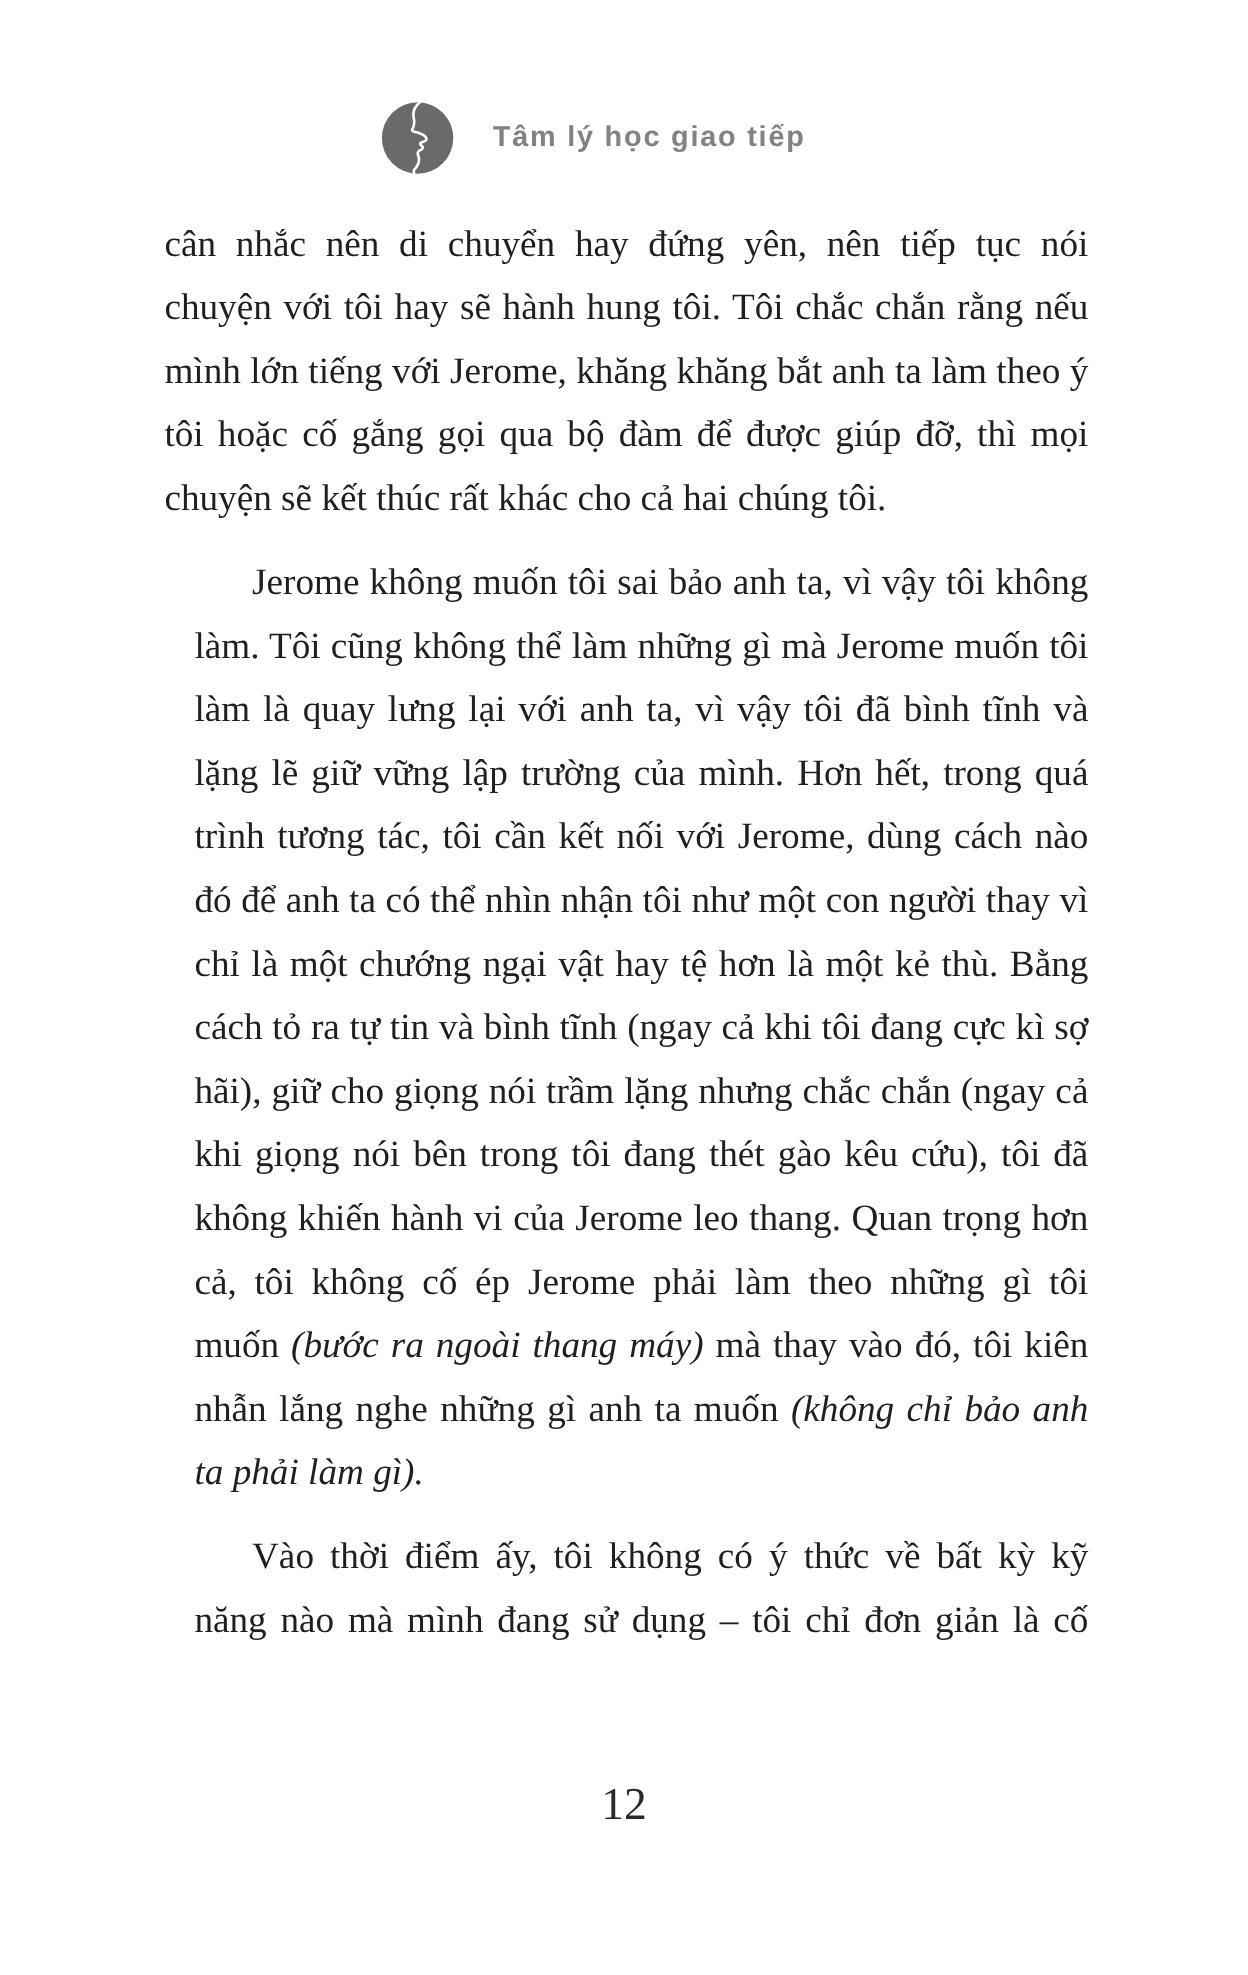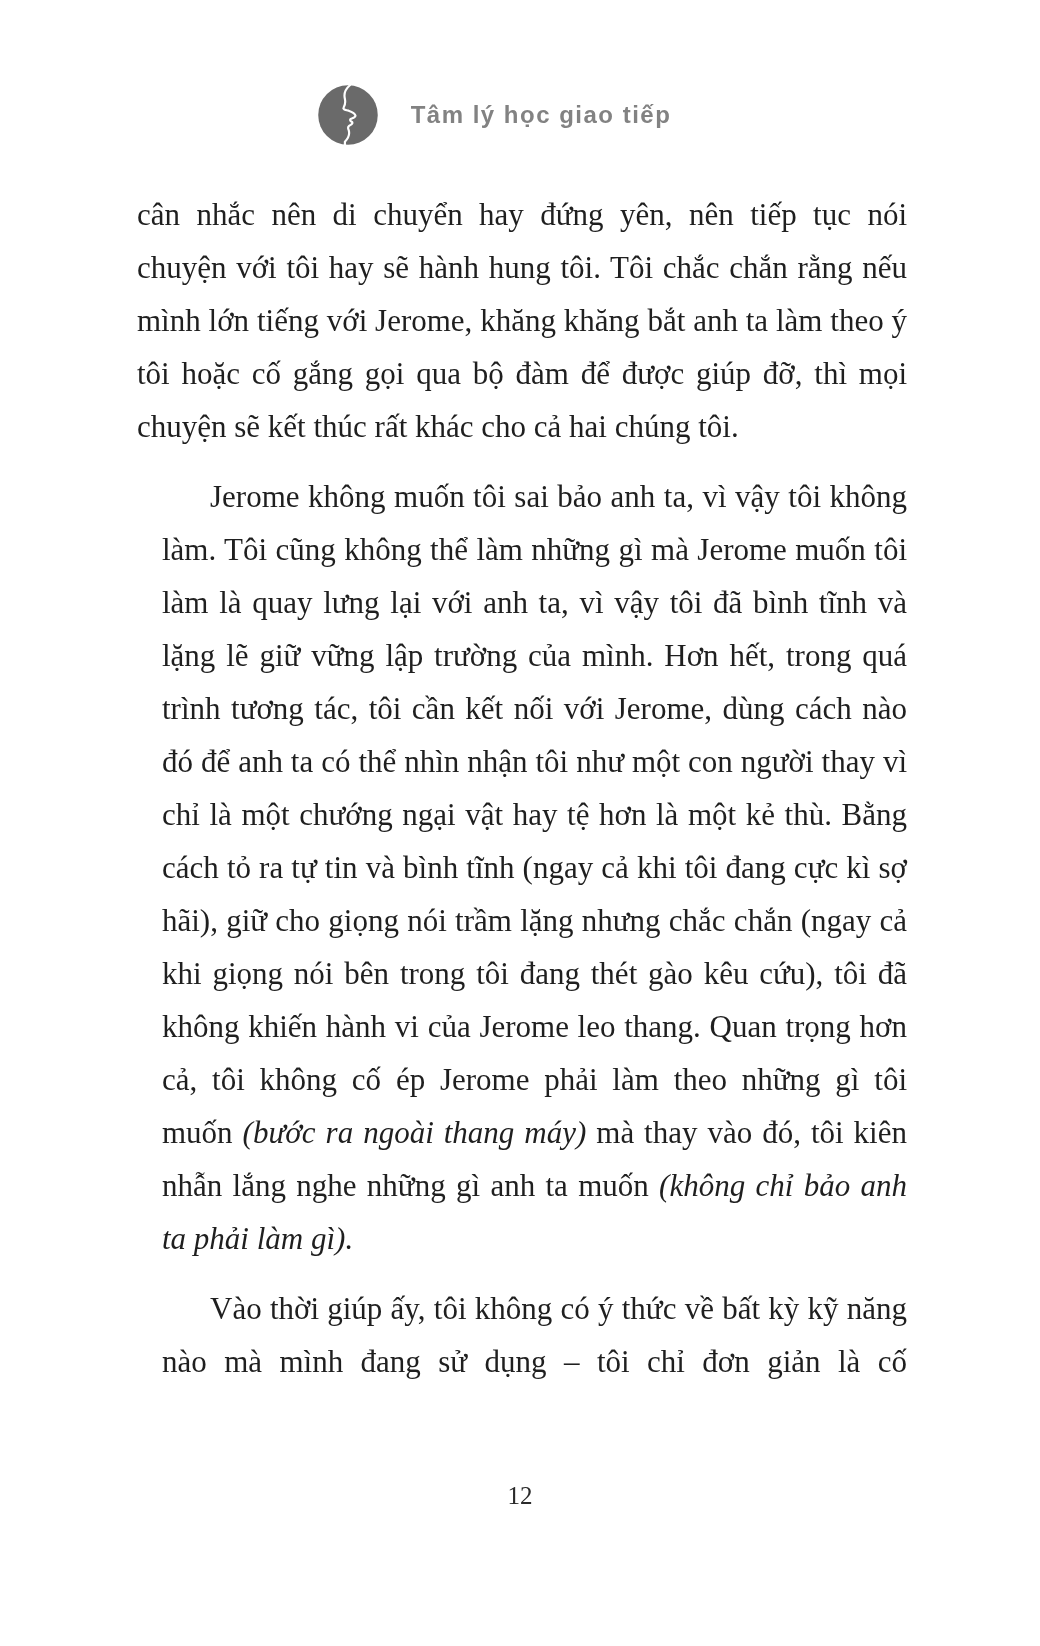--- a/index.html
+++ b/index.html
@@ -37,21 +37,21 @@
   .running-title {
     font-family: "Liberation Sans", "DejaVu Sans", sans-serif;
     font-weight: bold;
     font-size: 24px;
     letter-spacing: 1.5px;
     color: #828282;
   }
   
   .body-text {
     position: absolute;
-    top: 188px;
+    top: 176px;
     left: 137px;
     width: 770px;
     font-size: 31px;
     line-height: 53px;
     text-align: justify;
   }
   .body-text p {
     margin: 0 0 17px 0;
   }
   .body-text p.indent {
@@ -64,21 +64,21 @@
   .seg-italic {
     font-style: italic;
   }
   
   .footer {
     position: absolute;
     top: 1482px;
     left: 0;
     width: 1040px;
     text-align: center;
-    font-size: 25px;
+    font-size: 38px;
     color: #2a2a2a;
   }
 </style>
 </head>
 <body>
 
 <div class="page">
 
   <div class="header">
     <span class="logo-badge">
@@ -104,21 +104,21 @@
 
     <p>
       <span>cân nhắc nên di chuyển hay đứng yên, nên tiếp tục nói chuyện với tôi hay sẽ hành hung tôi. Tôi chắc chắn rằng nếu mình lớn tiếng với Jerome, khăng khăng bắt anh ta làm theo ý tôi hoặc cố gắng gọi qua bộ đàm để được giúp đỡ, thì mọi chuyện sẽ kết thúc rất khác cho cả hai chúng tôi.</span>
     </p>
 
     <p class="indent">
       <span>Jerome không muốn tôi sai bảo anh ta, vì vậy tôi không làm. Tôi cũng không thể làm những gì mà Jerome muốn tôi làm là quay lưng lại với anh ta, vì vậy tôi đã bình tĩnh và lặng lẽ giữ vững lập trường của mình. Hơn hết, trong quá trình tương tác, tôi cần kết nối với Jerome, dùng cách nào đó để anh ta có thể nhìn nhận tôi như một con người thay vì chỉ là một chướng ngại vật hay tệ hơn là một kẻ thù. Bằng cách tỏ ra tự tin và bình tĩnh (ngay cả khi tôi đang cực kì sợ hãi), giữ cho giọng nói trầm lặng nhưng chắc chắn (ngay cả khi giọng nói bên trong tôi đang thét gào kêu cứu), tôi đã không khiến hành vi của Jerome leo thang. Quan trọng hơn cả, tôi không cố ép Jerome phải làm theo những gì tôi muốn </span><span class="seg-italic">(bước ra ngoài thang máy)</span><span> mà thay vào đó, tôi kiên nhẫn lắng nghe những gì anh ta muốn </span><span class="seg-italic">(không chỉ bảo anh ta phải làm gì).</span>
     </p>
 
     <p class="indent justify-last">
-      <span>Vào thời giúp ấy, tôi không có ý thức về bất kỳ kỹ năng nào mà mình đang sử dụng – tôi chỉ đơn giản là cố</span>
+      <span>Vào thời điểm ấy, tôi không có ý thức về bất kỳ kỹ năng nào mà mình đang sử dụng – tôi chỉ đơn giản là cố</span>
     </p>
 
   </div>
 
   <div class="footer">
     <span>12</span>
   </div>
 
 </div>
 

